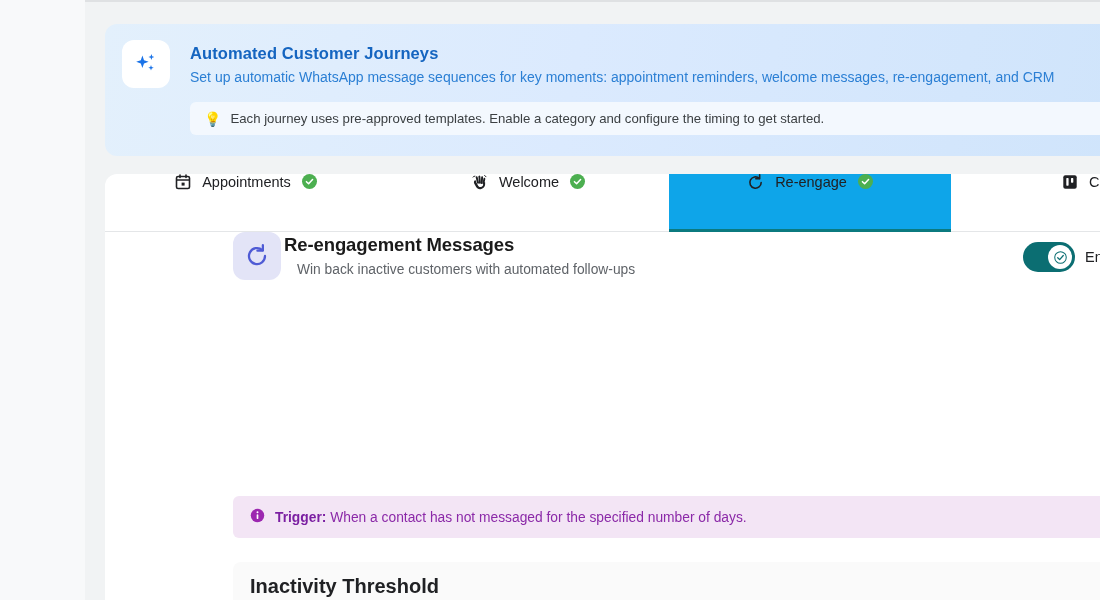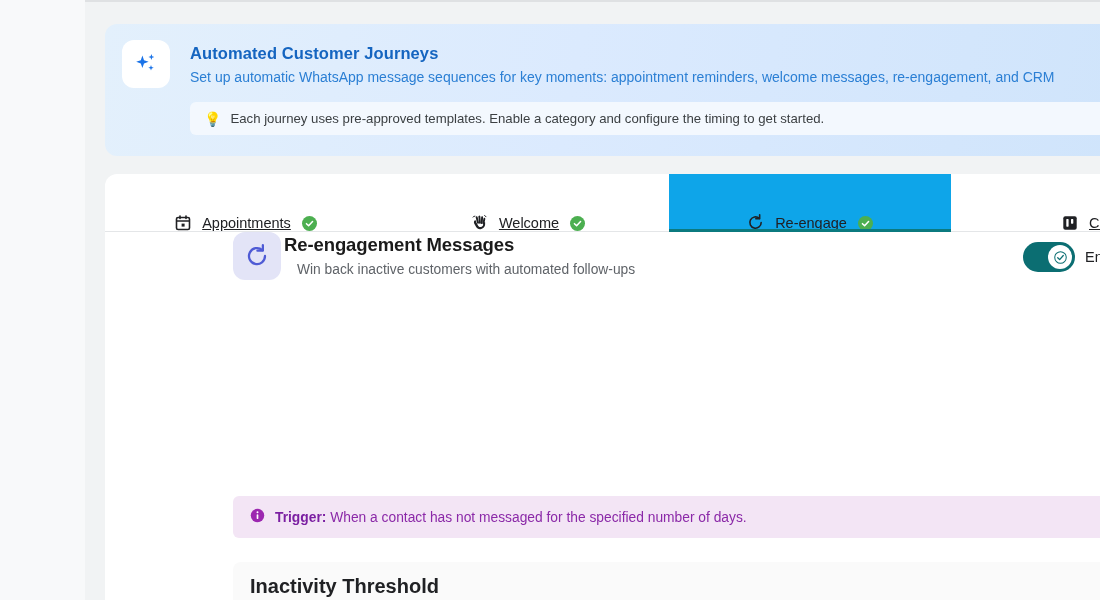--- a/index.html
+++ b/index.html
@@ -71,28 +71,27 @@
   
   #tabs {
     position: relative;
     height: 58px;
     border-bottom: 1px solid #e4e6e8;
     display: flex;
   }
   .tab {
     position: relative;
     flex: 0 0 282px;
-    display: flex; align-items: flex-end; justify-content: center;
+    display: flex; align-items: flex-start; justify-content: center;
     gap: 11px;
     font-size: 14.5px;
     color: #202124;
     background: transparent;
     cursor: pointer;
     user-select: none;
-    text-decoration: underline;
   }
   .tab.active { background: #0ea5e9; }
   .tab.active:after {
     content: "";
     position: absolute; left: 0; right: 0; bottom: -1px;
     height: 3px; background: #0b7a7f;
   }
   .tab-ico { display: flex; align-items: center; }
   .check-badge {
     width: 15px; height: 15px; border-radius: 50%;

